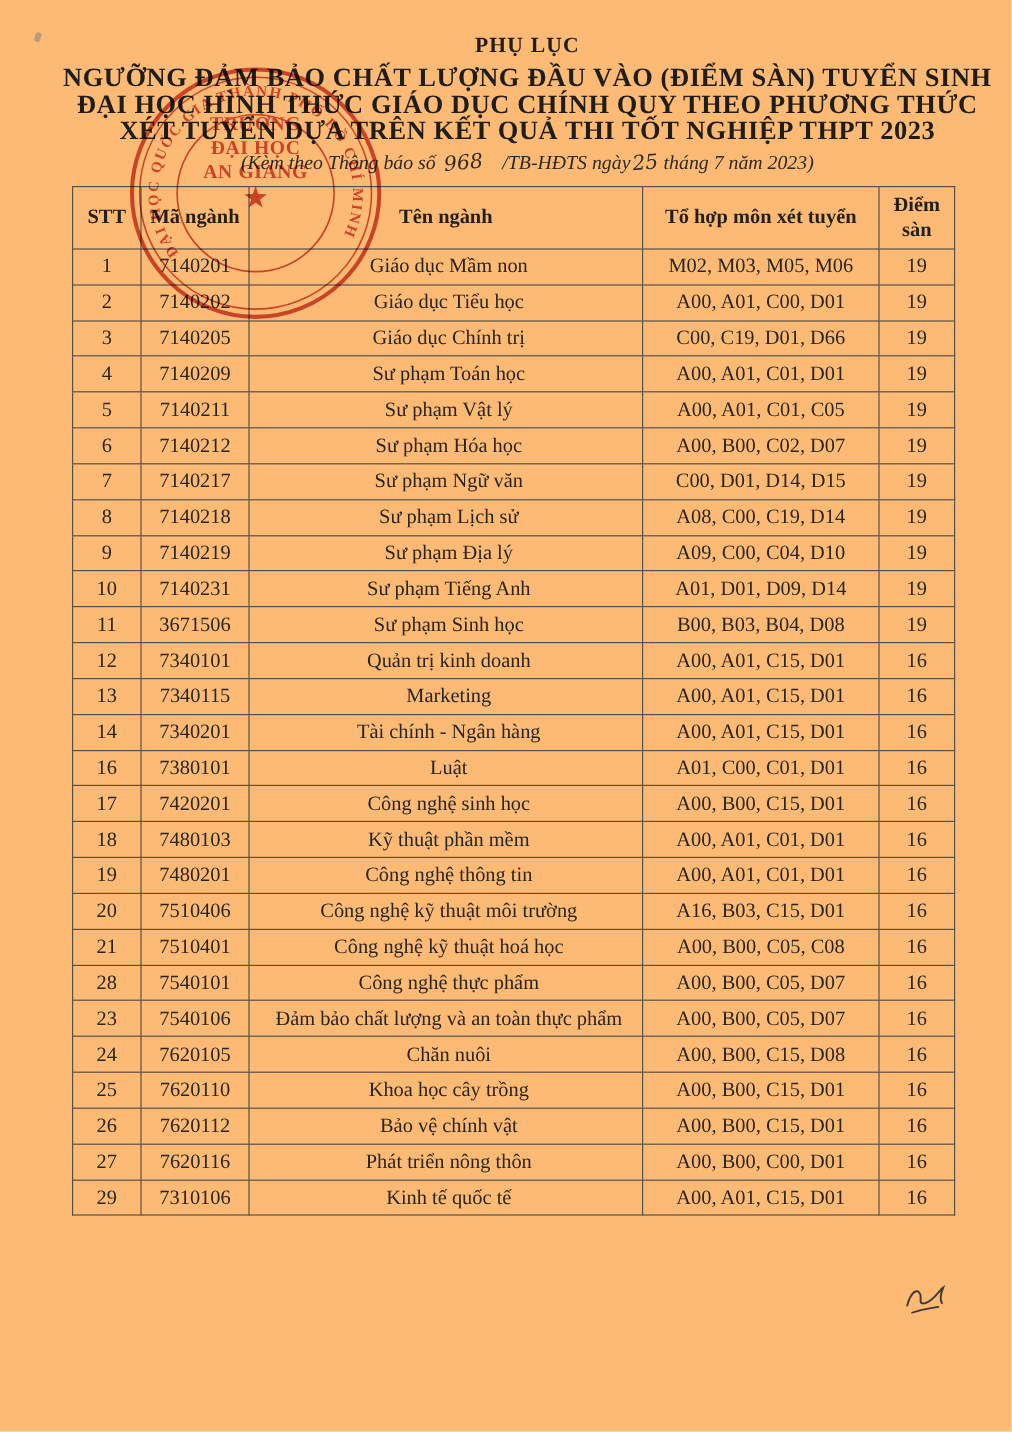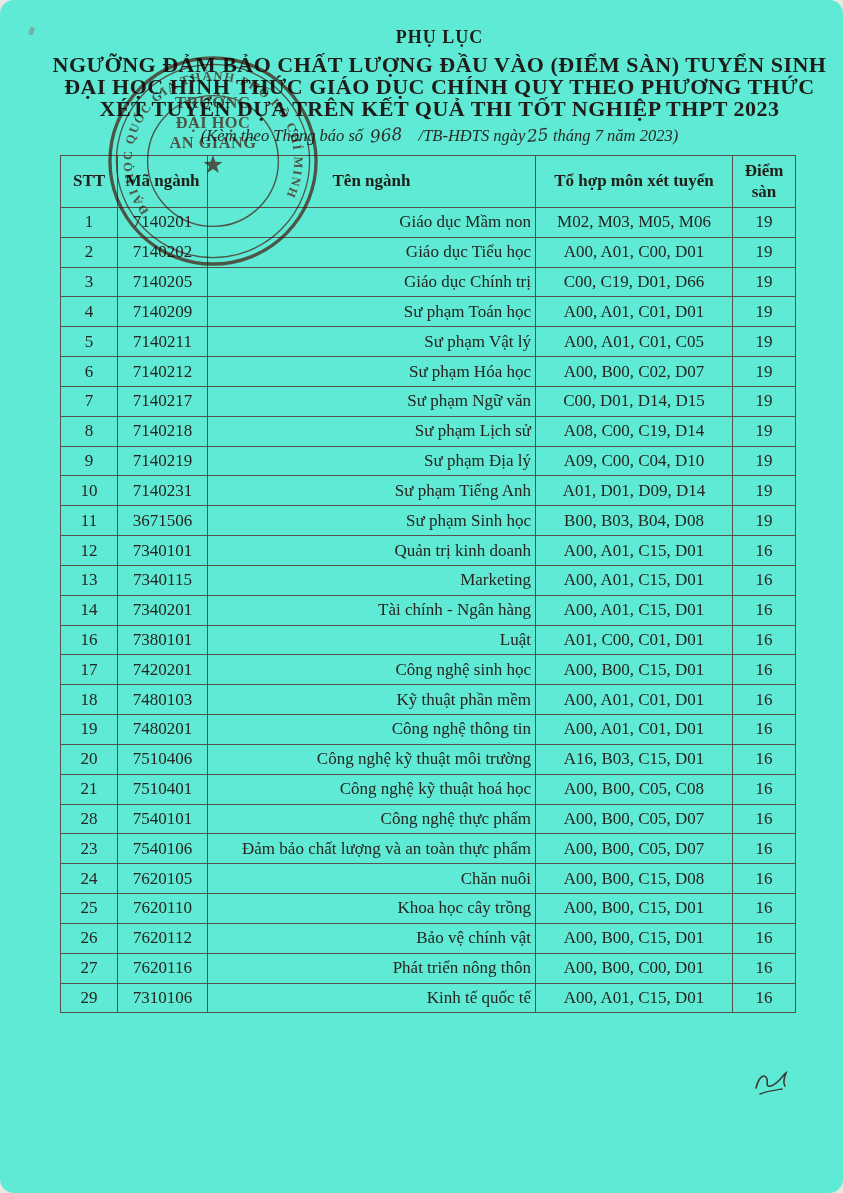--- a/index.html
+++ b/index.html
@@ -3,23 +3,22 @@
 <meta charset="utf-8">
 <style>
   html,body{margin:0;padding:0;}
   body{
     width:843px;height:1193px;
     background:#e9e7e2;
     font-family:"Liberation Serif", serif;
   }
   .page{
     position:relative;width:843px;height:1193px;overflow:hidden;
-    background:#5eead4;
+    background:#fdba74;
     color:#26241f;
-    border-radius:14px;
   }
   .speck{
     position:absolute;left:29px;top:27px;width:5px;height:8px;
     background:#8a887f;border-radius:2px;transform:rotate(18deg);opacity:.6;
   }
   .title-block{
     position:absolute;left:0;top:26px;width:843px;
     text-align:center;padding-left:36px;box-sizing:border-box;
   }
   .appendix-title{
@@ -51,21 +50,21 @@
   }
   .score-table th{
     font-size:17px;font-weight:bold;text-align:center;vertical-align:middle;
     line-height:1.2;white-space:normal;color:#211f1a;
   }
   .score-table thead tr{height:52px;margin-left:15px;}
   .score-table tbody tr{height:29.83px;}
   .score-table td{
     font-size:17px;text-align:center;vertical-align:middle;color:#272520;
   }
-  .score-table td:nth-child(3){text-align:right;padding-left:9px;}
+  .score-table td:nth-child(3){text-align:center;padding-left:9px;}
   .stamp{
     position:absolute;left:104px;top:52px;width:218px;height:218px;
     opacity:.82;mix-blend-mode:multiply;pointer-events:none;z-index:5;
   }
   .paraph{
     position:absolute;left:750px;top:1066px;width:50px;height:36px;z-index:4;
   }
 </style>
 </head>
 <body>

